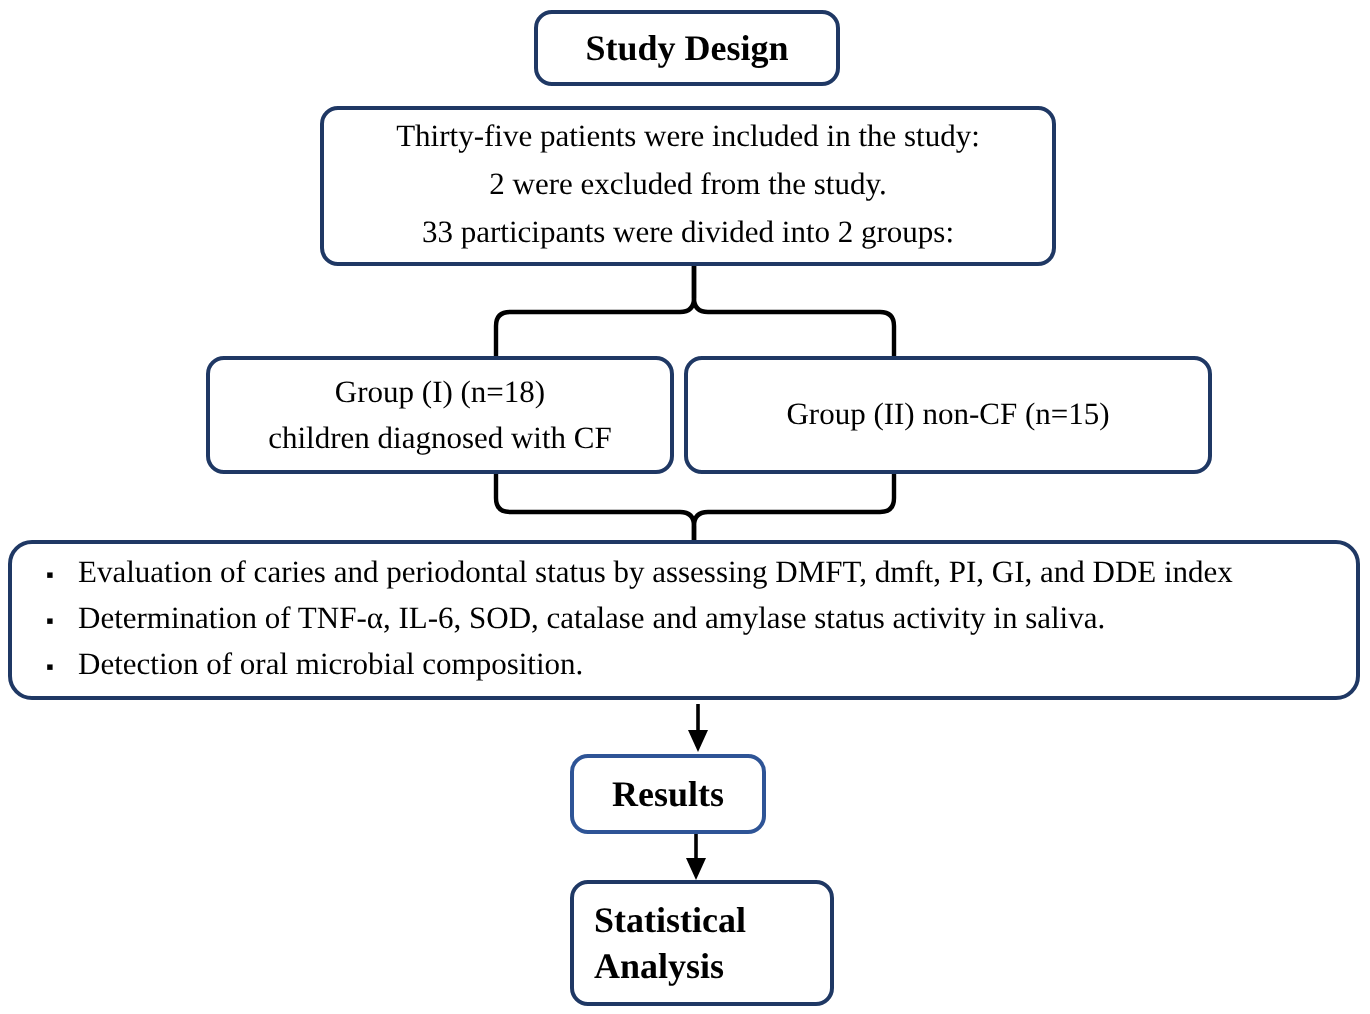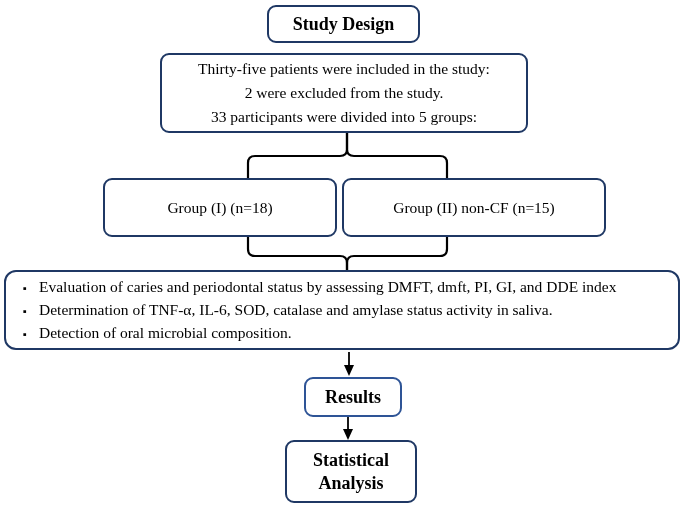--- a/index.html
+++ b/index.html
@@ -26,38 +26,38 @@
   .box {
     position: absolute;
     box-sizing: border-box;
     background: #ffffff;
     border: 2px solid #1f3864;
     border-radius: 9px;
     display: flex;
     flex-direction: column;
     align-items: center;
     justify-content: center;
-    text-align: center;
+    text-align: left;
   }
   .heading-text {
     font-weight: bold;
     font-size: 18px;
     line-height: 1.25;
   }
   .study-box    { left: 267px; top: 5px;   width: 153px; height: 38px; }
   .patients-box { left: 160px; top: 53px;  width: 368px; height: 80px;
                   font-size: 15.5px; line-height: 24px; }
   .group-box    { top: 178px; height: 59px; font-size: 15.5px; line-height: 23px; }
   .group1-box   { left: 103px; width: 234px; }
   .group2-box   { left: 342px; width: 264px; }
   .methods-box  { left: 4px; top: 270px; width: 676px; height: 80px;
                   border-radius: 12px; align-items: stretch;
                   justify-content: center; text-align: left;
                   padding: 6px 10px 6px 17px; font-size: 15.5px; line-height: 22px; }
-  .results-box  { left: 304px; top: 377px; width: 98px;  height: 40px;
+  .results-box  { left: 285px; top: 377px; width: 98px;  height: 40px;
                   border-color: #2e5496; }
   .stats-box    { left: 285px; top: 440px; width: 132px; height: 63px;
                   padding: 2px 10px; }
   .bullet-row {
     display: flex;
     align-items: baseline;
   }
   .bullet-marker {
     flex: 0 0 auto;
     width: 16px;
@@ -90,25 +90,26 @@
     <polygon points="348,440 343,429 353,429" fill="#000000"></polygon>
   </svg>
 
   <div class="box study-box">
     <span class="heading-text">Study Design</span>
   </div>
 
   <div class="box patients-box">
     <div>Thirty-five patients were included in the study:</div>
     <div>2 were excluded from the study.</div>
-    <div>33 participants were divided into 5 groups:</div>
+    <div>33 participants were divided into 2 groups:</div>
   </div>
 
   <div class="box group-box group1-box">
     <div>Group (I) (n=18)</div>
+    <div>children diagnosed with CF</div>
   </div>
 
   <div class="box group-box group2-box">
     <div>Group (II) non-CF (n=15)</div>
   </div>
 
   <div class="box methods-box">
     <div class="bullet-row">
       <span class="bullet-marker">▪</span>
       <span class="bullet-text">Evaluation of caries and periodontal status by assessing DMFT, dmft, PI, GI, and DDE index</span>

